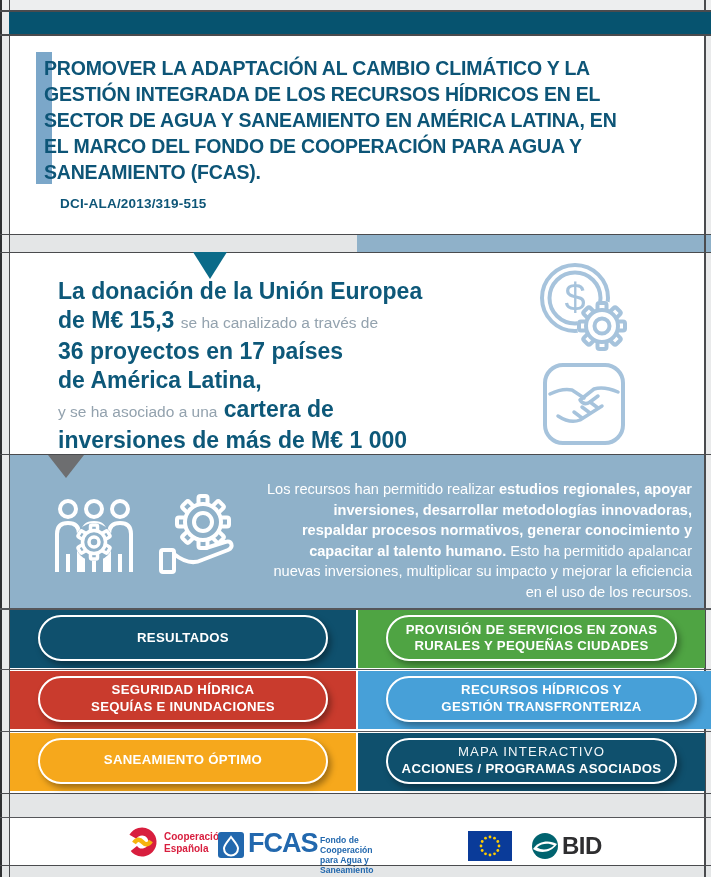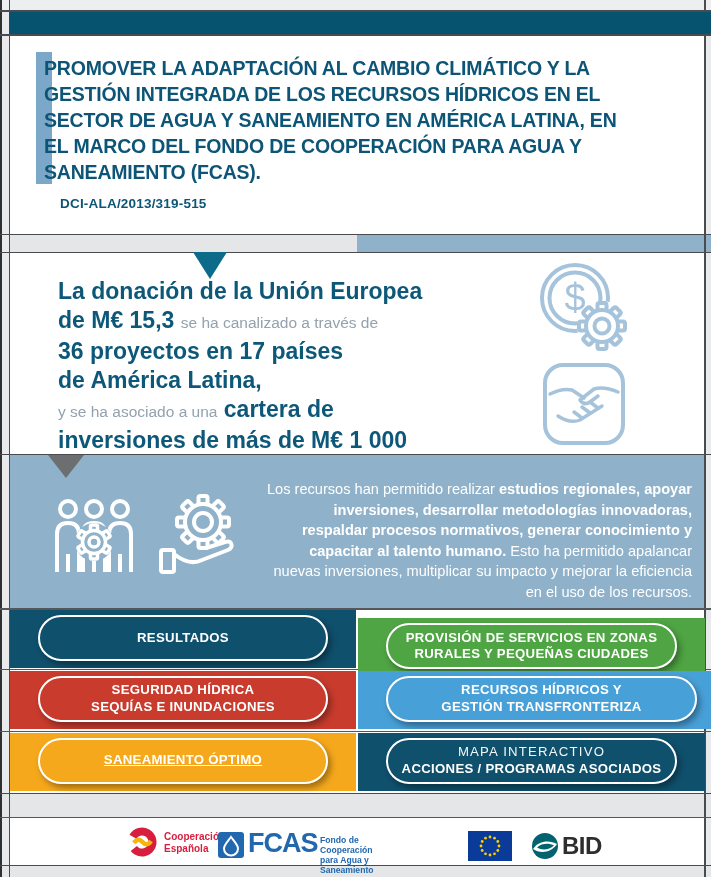--- a/index.html
+++ b/index.html
@@ -192,42 +192,42 @@
 
   <div class="abs resources" style="left:265px;top:479px;width:427px;">
     <span>Los recursos han permitido realizar </span><b>estudios regionales, apoyar inversiones, desarrollar metodologías innovadoras, respaldar procesos normativos, generar conocimiento y capacitar al talento humano.</b><span> Esto ha permitido apalancar nuevas inversiones, multiplicar su impacto y mejorar la eficiencia en el uso de los recursos.</span>
   </div>
 
   <div class="abs tile" style="left: 10px; top: 610px; width: 346px; height: 58px; background-color: rgb(15, 80, 109);">
     <div class="pill" style="left:28px;top:5px;right:28px;bottom:7px;">
       <span>RESULTADOS</span>
     </div>
   </div>
-  <div class="abs tile" style="left: 358px; top: 610px; width: 347px; height: 58px; background-color: rgb(79, 164, 67); margin-top: 8px;">
+  <div class="abs tile" style="left: 358px; top: 610px; width: 347px; height: 58px; background-color: rgb(79, 164, 67);">
     <div class="pill" style="left:28px;top:5px;right:28px;bottom:7px;">
       <span>PROVISIÓN DE SERVICIOS EN ZONAS</span>
       <span>RURALES Y PEQUEÑAS CIUDADES</span>
     </div>
   </div>
 
   <div class="abs tile" style="left: 10px; top: 670.5px; width: 346px; height: 58px; background-color: rgb(201, 59, 45);">
     <div class="pill" style="left:28px;top:5px;right:28px;bottom:7px;">
       <span>SEGURIDAD HÍDRICA</span>
       <span>SEQUÍAS E INUNDACIONES</span>
     </div>
   </div>
   <div class="abs tile" style="left: 358px; top: 670.5px; width: 347px; height: 58px; background-color: rgb(71, 160, 216); padding-left: 20px;">
     <div class="pill" style="left:28px;top:5px;right:28px;bottom:7px;">
       <span>RECURSOS HÍDRICOS Y</span>
       <span>GESTIÓN TRANSFRONTERIZA</span>
     </div>
   </div>
 
   <div class="abs tile" style="left: 10px; top: 732.5px; width: 346px; height: 58px; background-color: rgb(246, 168, 28);">
-    <div class="pill" style="left:28px;top:5px;right:28px;bottom:7px;text-decoration:underline;">
+    <div class="pill" style="left:28px;top:5px;right:28px;bottom:7px;">
       <span>SANEAMIENTO ÓPTIMO</span>
     </div>
   </div>
   <div class="abs tile" style="left: 358px; top: 732.5px; width: 347px; height: 58px; background-color: rgb(15, 80, 109);">
     <div class="pill" style="left:28px;top:5px;right:28px;bottom:7px;">
       <span class="light">MAPA INTERACTIVO</span>
       <span>ACCIONES / PROGRAMAS ASOCIADOS</span>
     </div>
   </div>
 

